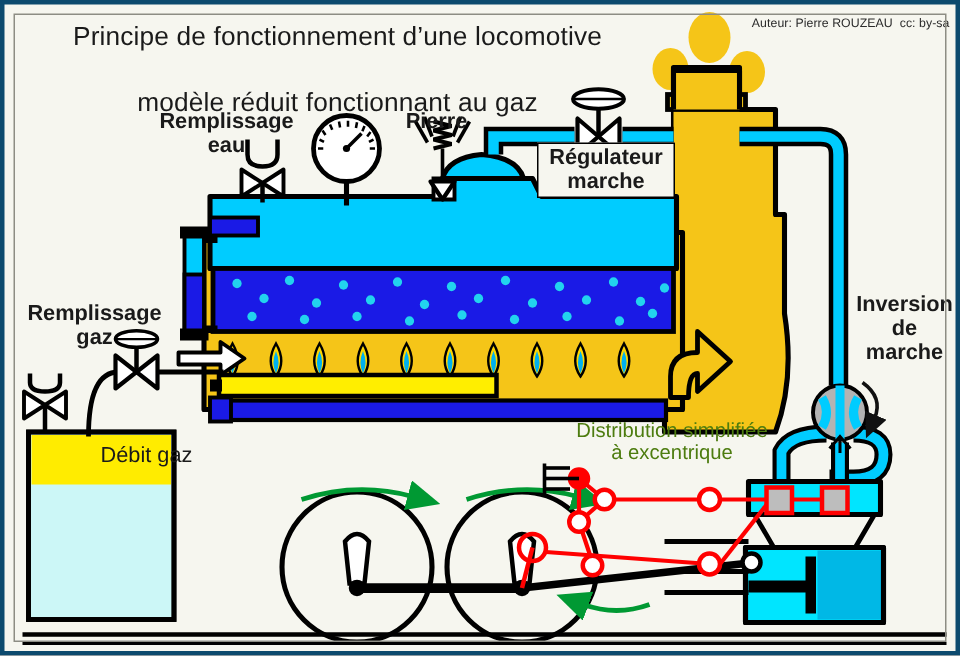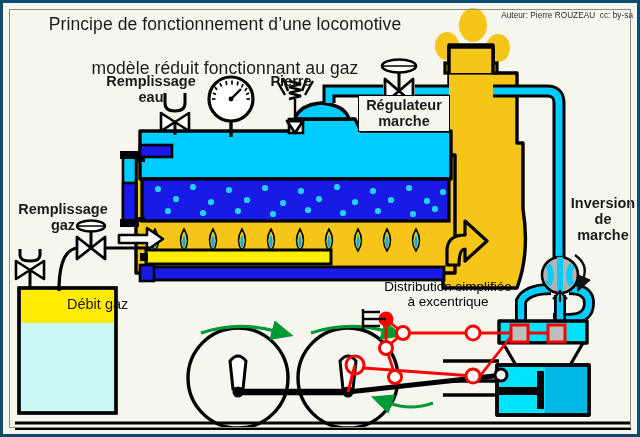--- a/index.html
+++ b/index.html
@@ -15,21 +15,21 @@
     border:1px solid #8d8d84;pointer-events:none;
   }
   svg#art{position:absolute;left:0;top:0;width:640px;height:437px;}
   .lbl{
     position:absolute;color:#1a1a1a;font-family:"Liberation Sans",sans-serif;
     line-height:1.12;white-space:pre;
   }
   .title{font-size:17.5px;text-align:center;letter-spacing:.1px;}
   .anno{font-size:14.5px;text-align:center;font-weight:bold;}
   .anno-l{font-size:14.5px;text-align:left;margin-top:34px;}
-  .red{color:#000000;font-size:13.5px;text-align:center;}
+  .red{color:#4d7c0f;font-size:13.5px;text-align:center;}
   .credit{font-size:8.2px;color:#2a2a2a;text-align:right;letter-spacing:.05px;}
   .boxed{background:#f6f6ef;border:1.6px solid #000;padding:1px 5px 2px 5px;}
 </style>
 </head>
 <body>
 
 <div id="frame">
 
   <svg id="art" viewBox="0 0 640 437">
     <defs>

